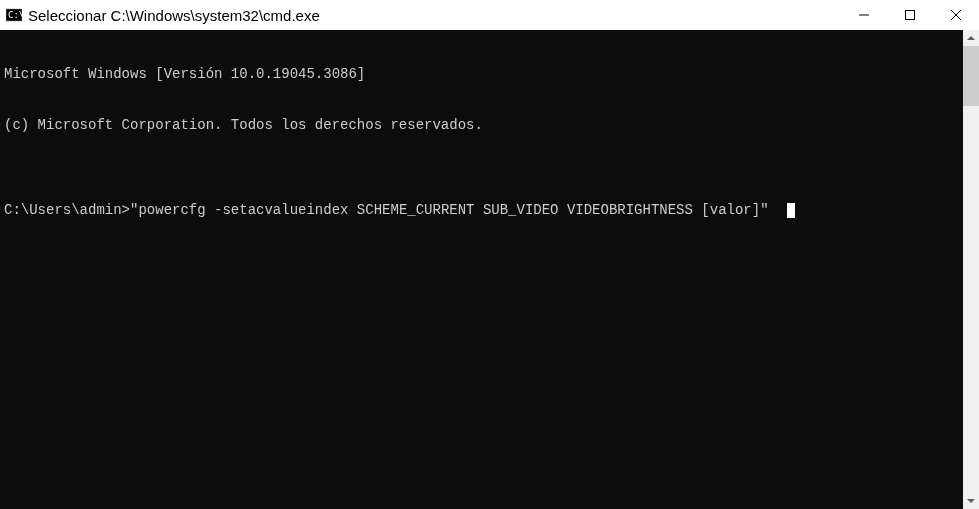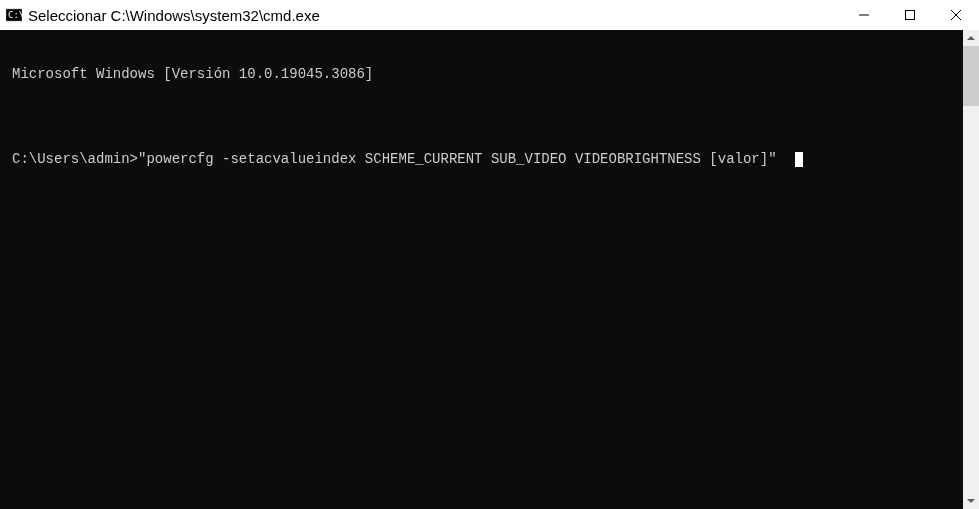--- a/index.html
+++ b/index.html
@@ -64,21 +64,21 @@
       color: #ffffff;
       position: relative;
     }
     .terminal {
       flex: 1;
       background: #0c0c0c;
       color: #cccccc;
       font-family: Consolas, "Courier New", monospace;
       font-size: 14px;
       line-height: 17px;
-      padding: 2px 12px;
+      padding: 2px 4px;
       white-space: pre;
       overflow: hidden;
       position: relative;
     }
     .terminal .line {
       white-space: pre;
     }
     .prompt-line {
       white-space: pre;
     }
@@ -151,20 +151,21 @@
           <line x1="0" y1="0" x2="10" y2="10" stroke="#000000" stroke-width="1"></line>
           <line x1="10" y1="0" x2="0" y2="10" stroke="#000000" stroke-width="1"></line>
         </svg>
       </div>
     </div>
   </div>
 
   <div class="client-area">
     <div class="terminal">
       <div class="line">Microsoft Windows [Versión 10.0.19045.3086]</div>
+      <div class="line">(c) Microsoft Corporation. Todos los derechos reservados.</div>
       <div class="line"></div>
       <div class="prompt-line"><span>C:\Users\admin&gt;</span><span>"powercfg -setacvalueindex SCHEME_CURRENT SUB_VIDEO VIDEOBRIGHTNESS [valor]"</span><span class="cursor"></span></div>
     </div>
 
     <div class="scrollbar">
       <div class="scroll-arrow">
         <svg width="8" height="4" viewBox="0 0 8 4">
           <polygon points="4,0 8,4 0,4" fill="#606060"></polygon>
         </svg>
       </div>

